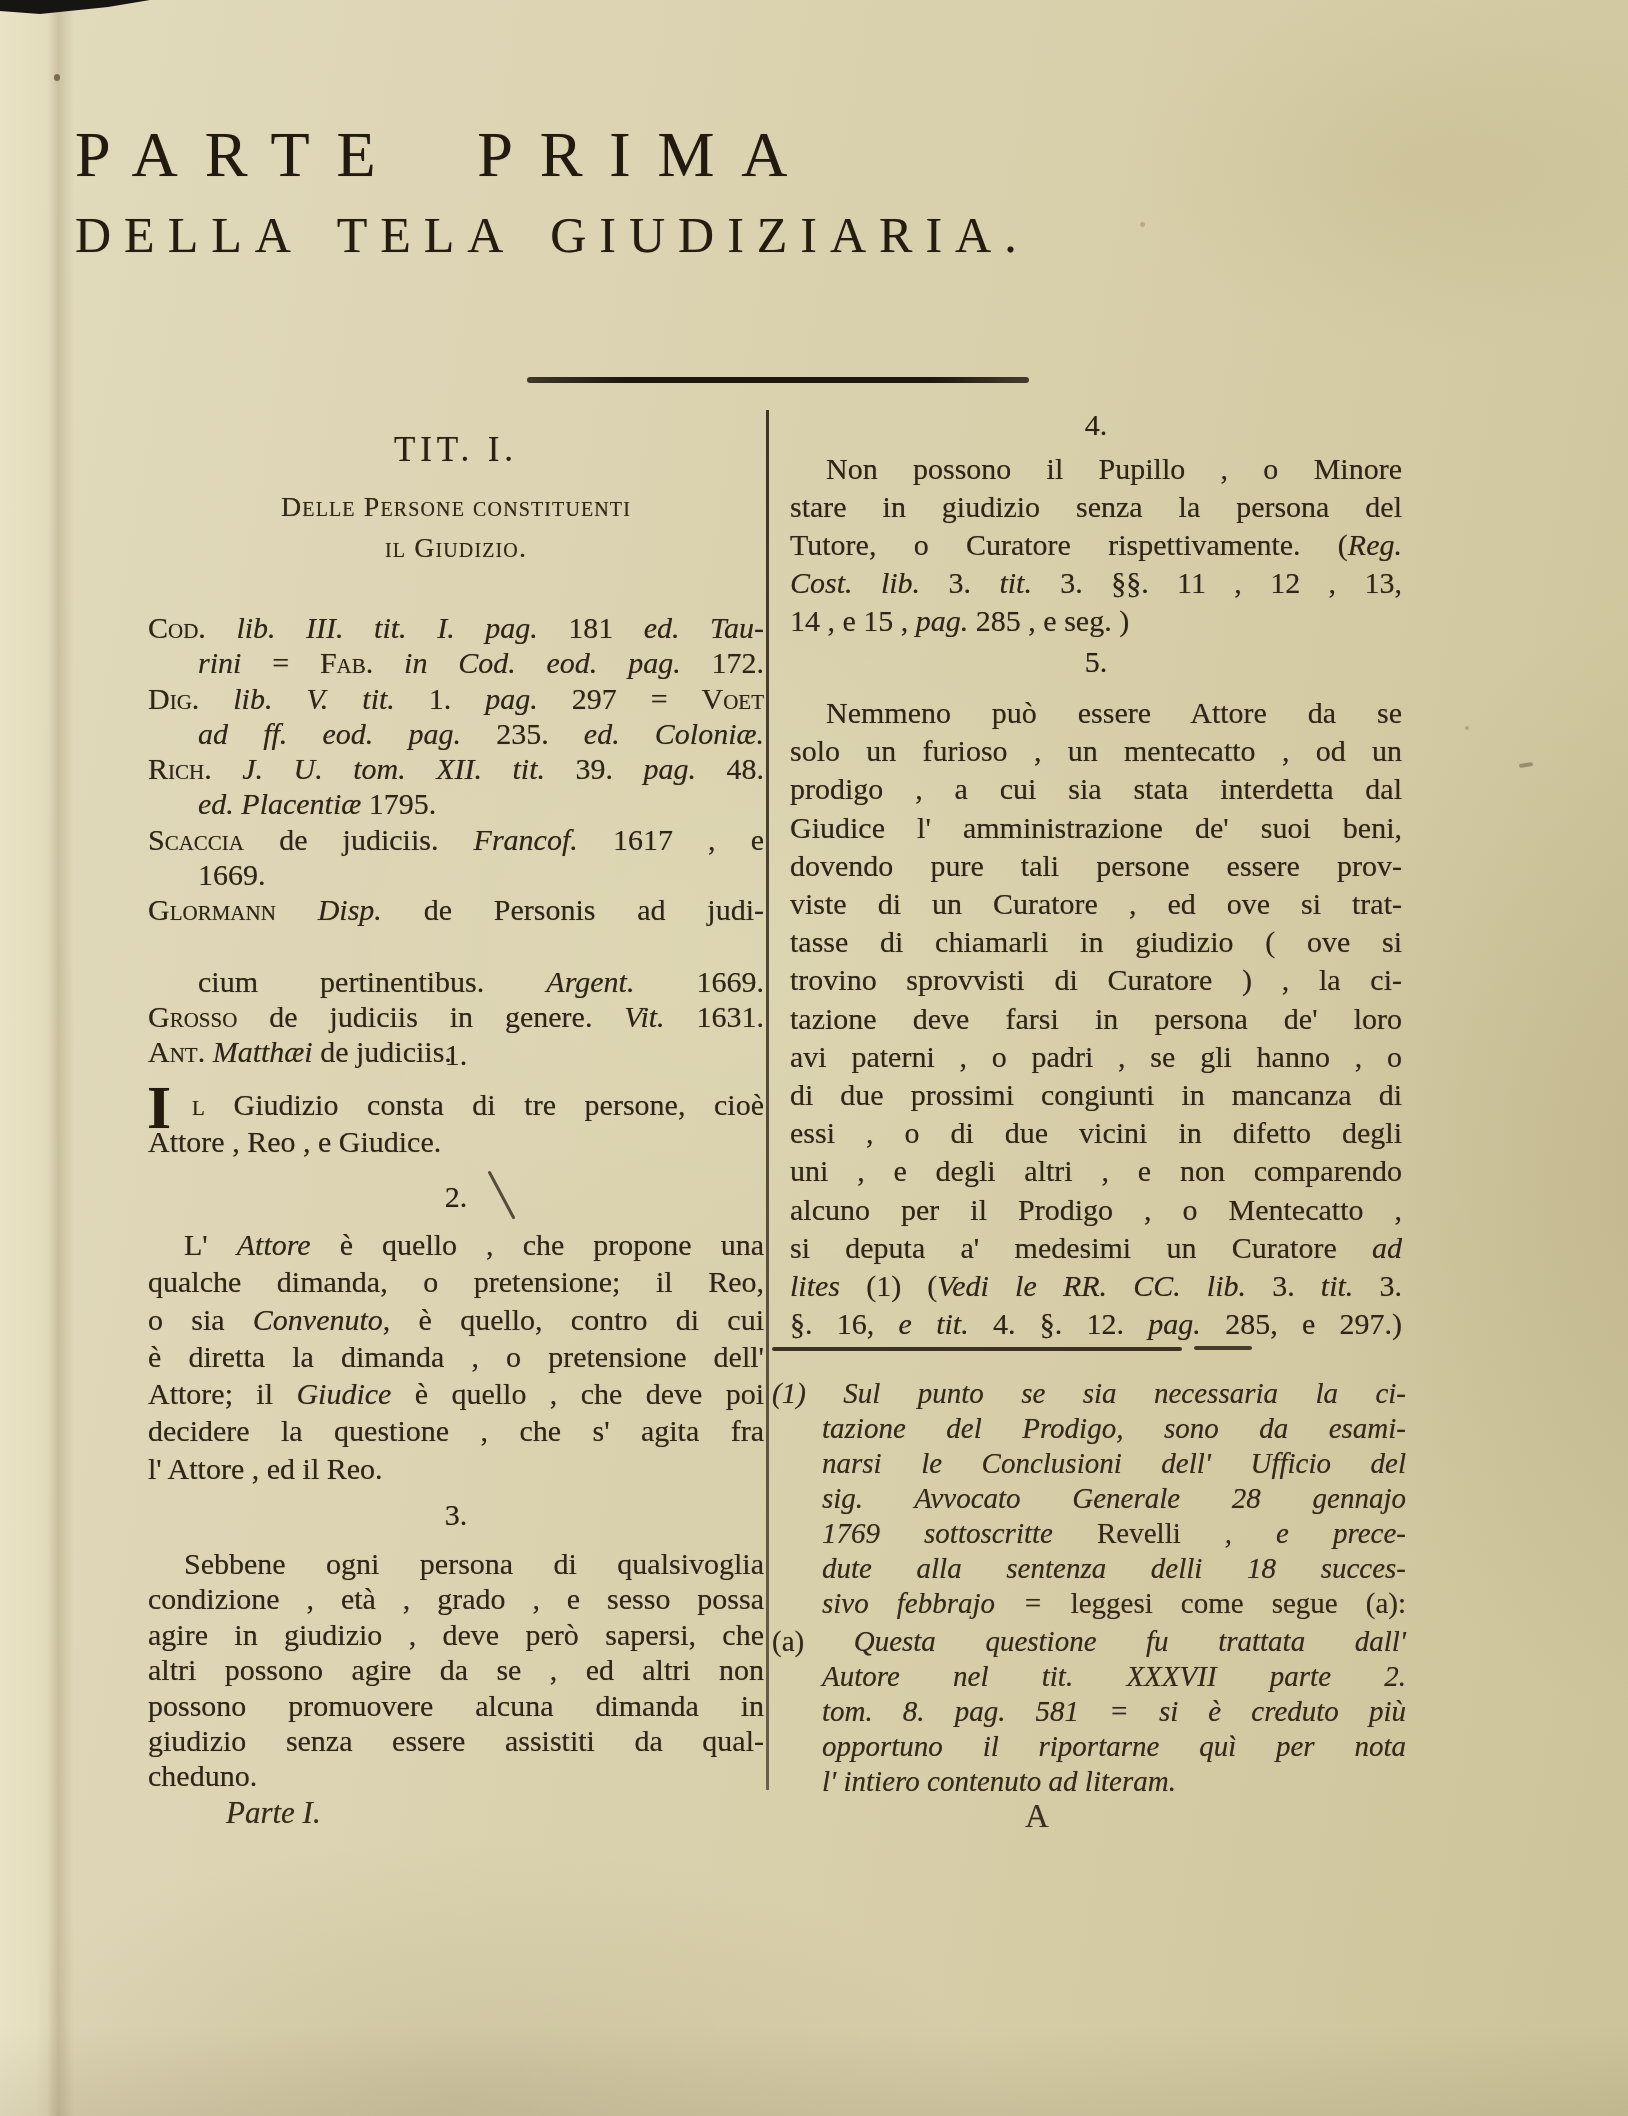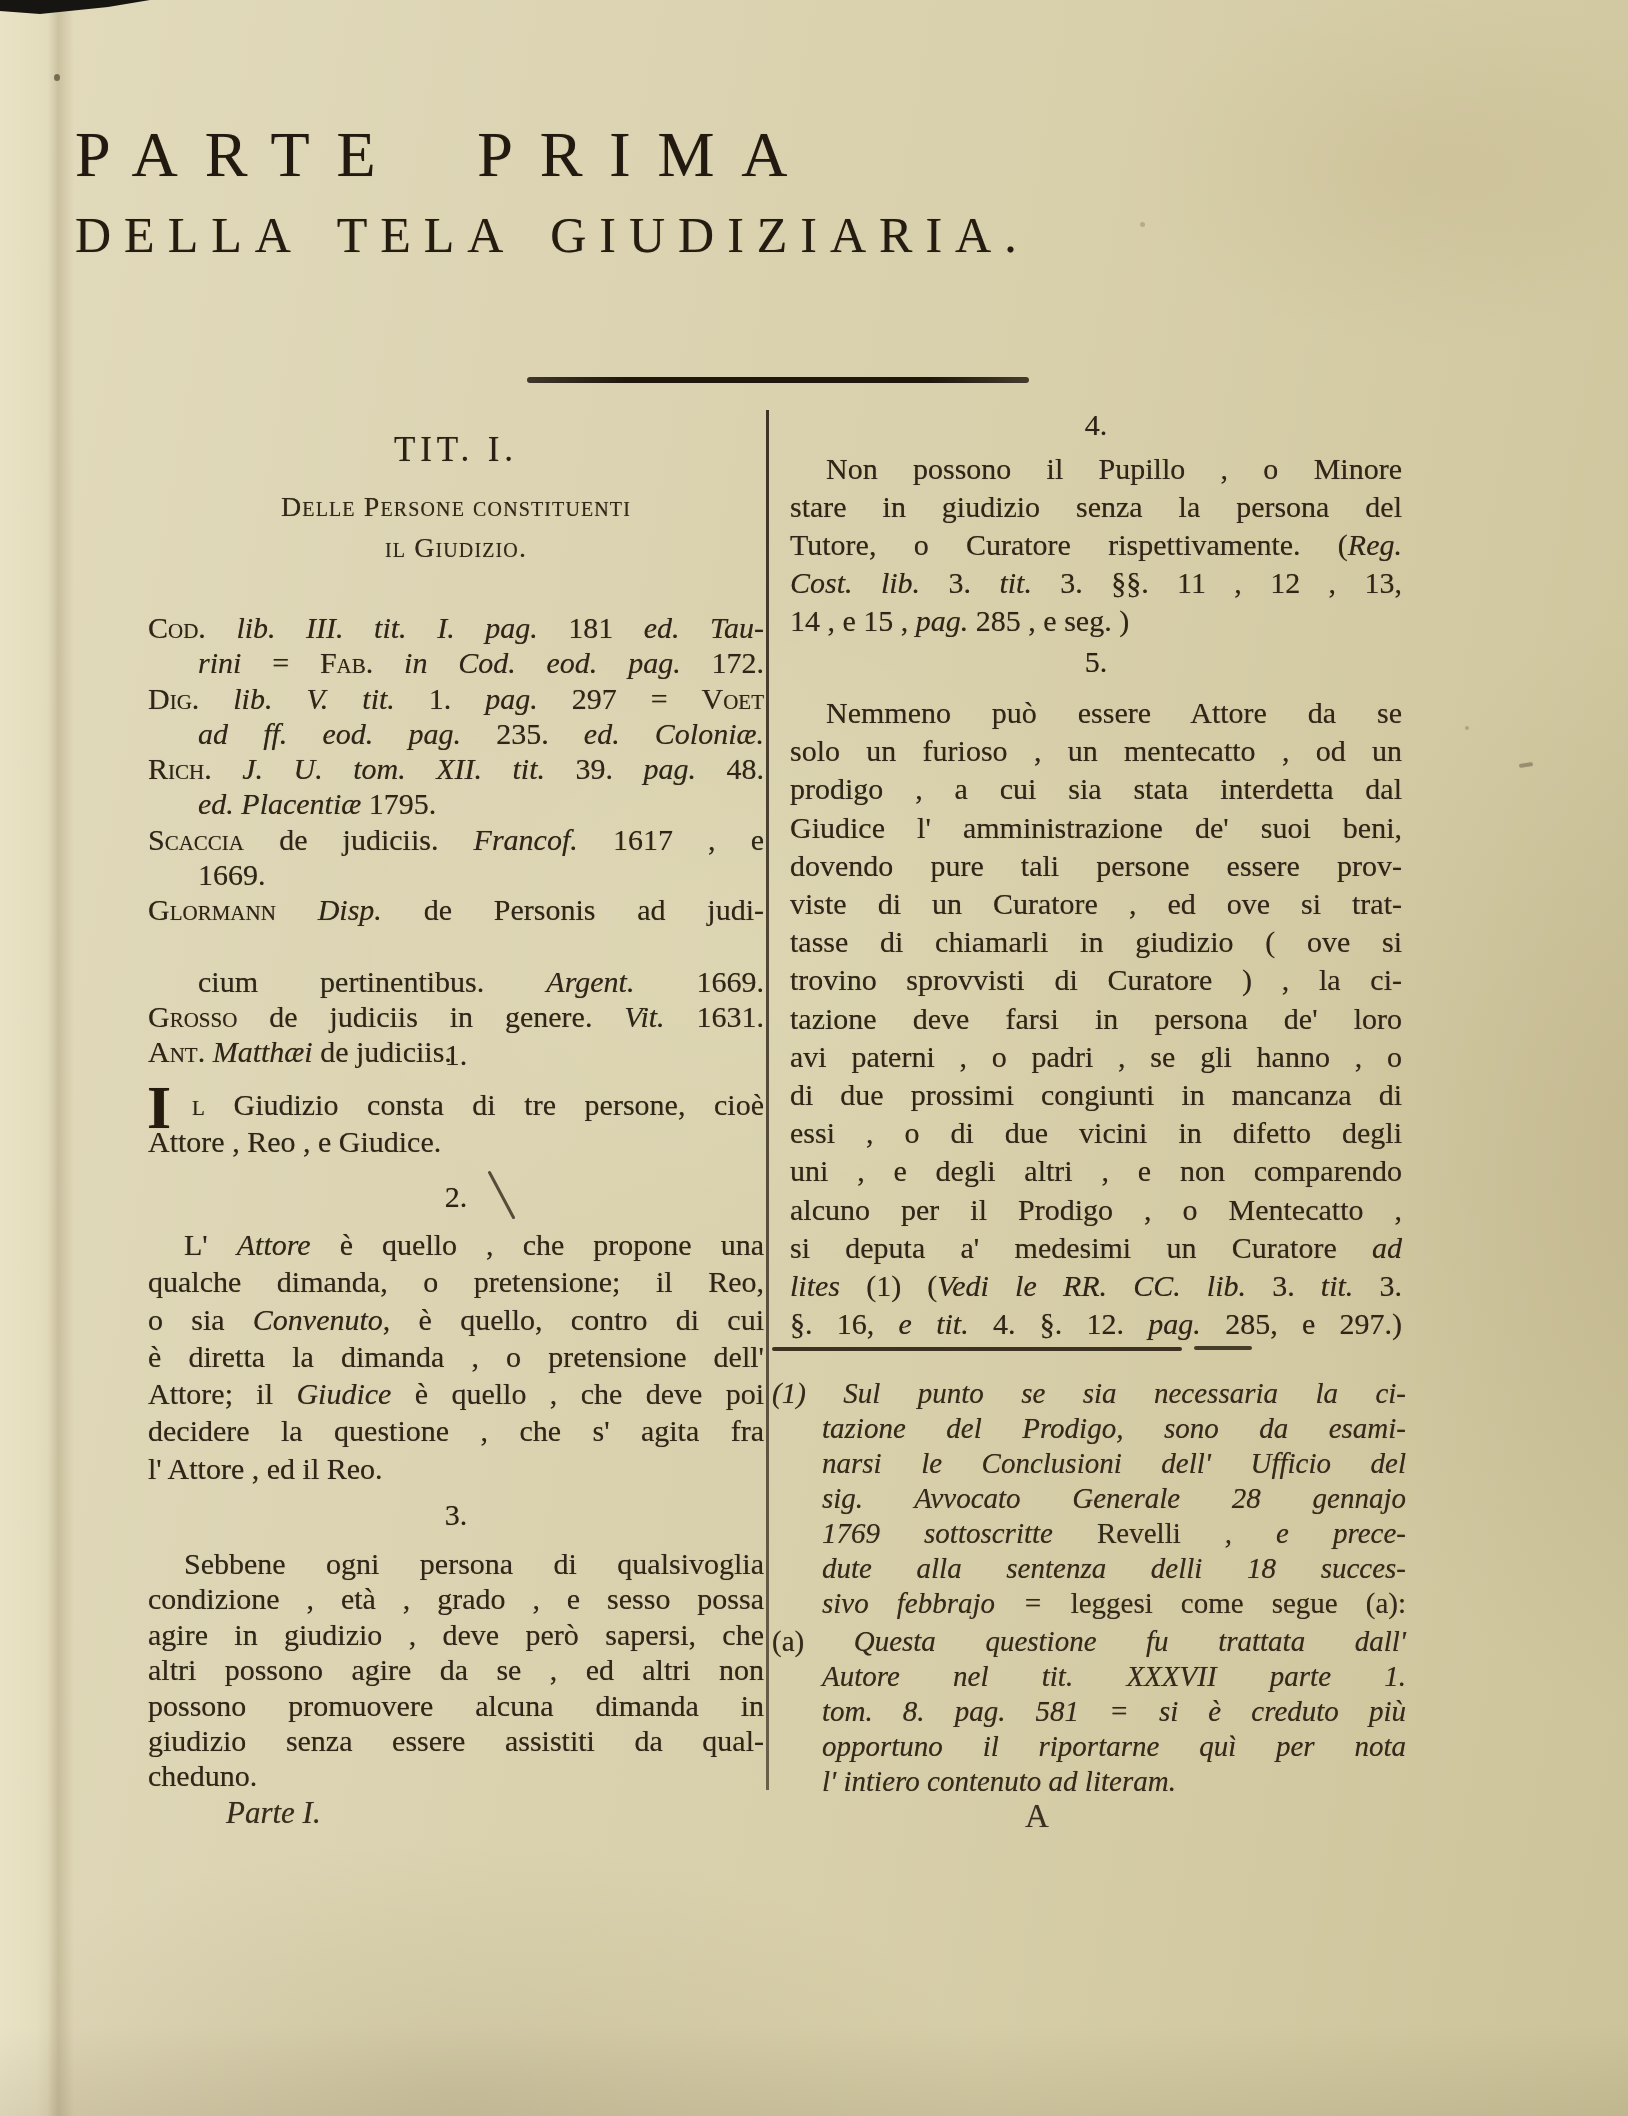--- a/index.html
+++ b/index.html
@@ -182,20 +182,20 @@
       <div class="line just">(1) Sul punto se sia necessaria la ci-</div>
       <div class="line just" style="padding-left: 50px;">tazione del Prodigo, sono da esami-</div>
       <div class="line just" style="padding-left: 50px;">narsi le Conclusioni dell' Ufficio del</div>
       <div class="line just" style="padding-left: 50px;">sig. Avvocato Generale 28 gennajo</div>
       <div class="line just" style="padding-left: 50px;">1769 sottoscritte <span class="rm">Revelli</span> , e prece-</div>
       <div class="line just" style="padding-left: 50px;">dute alla sentenza delli 18 succes-</div>
       <div class="line just" style="padding-left: 50px;">sivo febbrajo = <span class="rm">leggesi come segue (a):</span></div>
     </div>
   <div class="block footnote italic ink" style="left:772px;top:1624px;width:634px;">
       <div class="line just"><span class="rm">(a)</span> Questa questione fu trattata dall'</div>
-      <div class="line just" style="padding-left: 50px;">Autore nel tit. XXXVII parte 1.</div>
+      <div class="line just" style="padding-left: 50px;">Autore nel tit. XXXVII parte 2.</div>
       <div class="line just" style="padding-left: 50px;">tom. 8. pag. 581 = si è creduto più</div>
       <div class="line just" style="padding-left: 50px;">opportuno il riportarne quì per nota</div>
       <div class="line" style="padding-left: 50px;">l' intiero contenuto ad literam.</div>
     </div>
 
   <div class="sig-mark ink">A</div>
 </div>
 
 </body></html>

